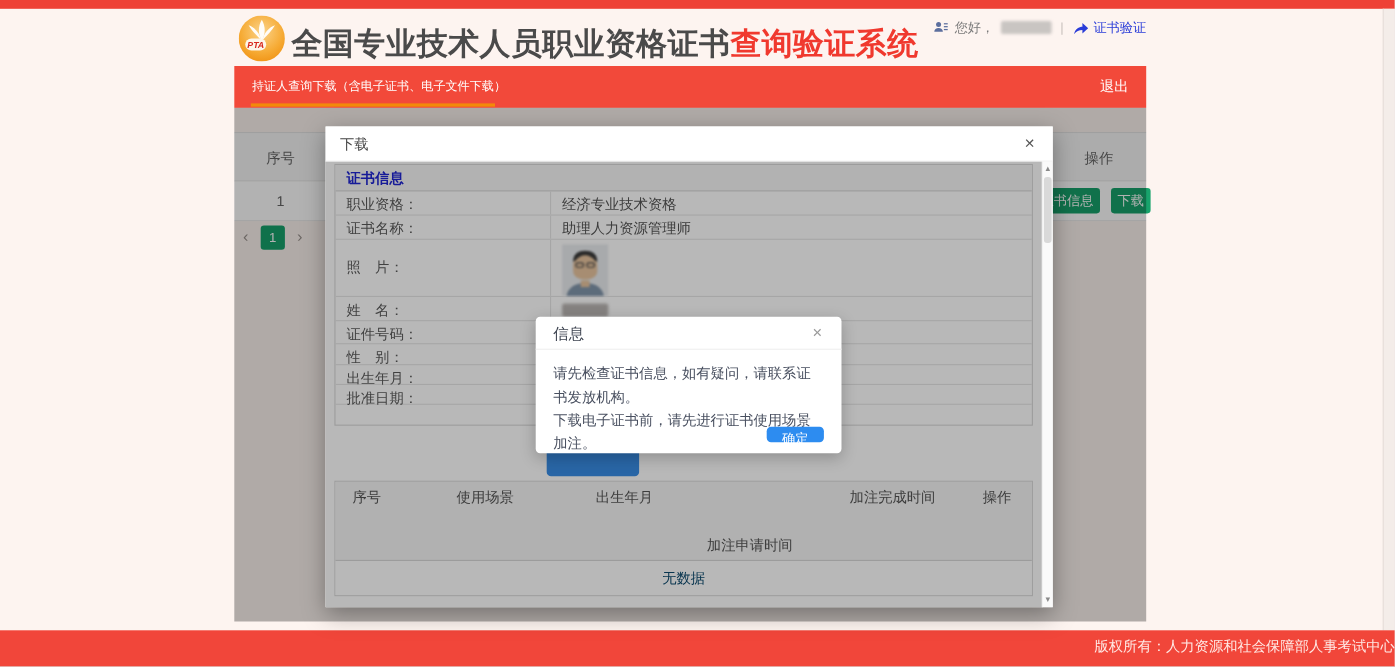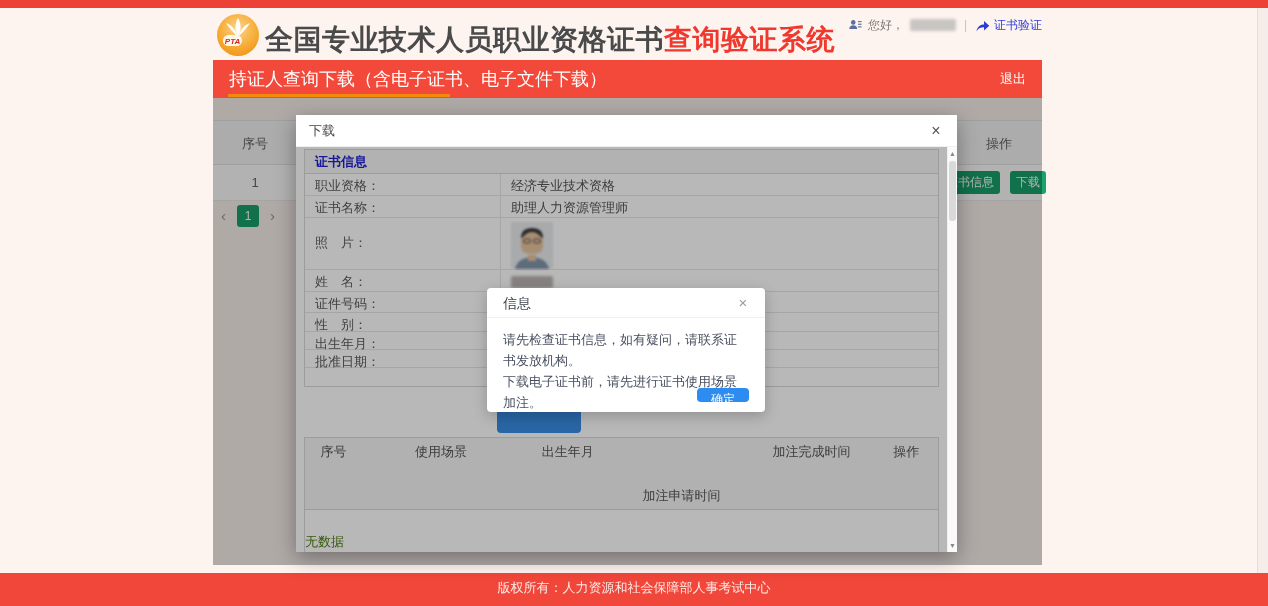--- a/index.html
+++ b/index.html
@@ -29,21 +29,21 @@
     align-items:center; gap:6px; font-size:12px; color:#7a7a7a; }
   .user-bar .redacted-name { display:inline-block; width:46px; height:12px;
     background:#c9c5c2; filter:blur(1.5px); border-radius:2px; }
   .user-bar .sep { color:#c9c2bf; margin:0 2px; }
   .verify-link { display:flex; align-items:center; gap:4px; color:#2a3cd8; font-size:12px;
     cursor:pointer; text-decoration:none; }
 
   
   .nav-bar { position:absolute; left:213px; top:60px; width:829px; height:38px; background:#f2493a; }
   .nav-tab { position:absolute; left:16px; top:0; height:38px; line-height:38px;
-    color:#ffffff; font-size:18px; cursor:pointer; }
+    color:#ffffff; font-size:11px; cursor:pointer; }
   .nav-tab-underline { position:absolute; left:15px; bottom:1px; width:222px; height:3px;
     background:#f28a0a; }
   .nav-logout { position:absolute; right:0; top:0; width:58px; height:38px; line-height:38px;
     text-align:center; color:#ffffff; font-size:13px; cursor:pointer; }
 
   
   .main-panel { position:absolute; left:213px; top:98px; width:829px; height:467px; }
   .bg-table-header { position:absolute; left:0; top:22px; width:829px; height:45px;
     background:#f6f6f6; border-top:1px solid #e4e4e4; border-bottom:1px solid #e4e4e4;
     font-size:13px; color:#666; }
@@ -106,39 +106,39 @@
     background:#3a8ee6; border:none; border-radius:4px; cursor:pointer; }
 
   
   .annot-title { height:24px; line-height:24px; padding-left:2px; }
   .annot-table { border:1px solid #d9d9d9; font-size:13px; }
   .annot-head { display:flex; background:#f5f5f5; border-bottom:1px solid #d9d9d9;
     color:#555; }
   .annot-head > div { height:27px; line-height:27px; text-align:center; }
   .ac0 { width:9%; } .ac1 { width:25%; } .ac2 { width:15%; } .ac3 { width:21%;margin-top:44px; }
   .ac4 { width:20%; } .ac5 { width:10%; }
-  .annot-empty { height:31px; line-height:31px; color:#4d7c0f;
-    background:#fff;margin-top:16px; }
+  .annot-empty { height:31px; line-height:31px; text-align:center; color:#0c4a6e;
+    background:#fff; }
 
   
   .info-dialog { position:absolute; left:487px; top:288px; width:278px; height:124px;
     background:#ffffff; border-radius:4px; z-index:100;
     box-shadow:0 4px 14px rgba(0,0,0,0.22); }
   .id-header { position:relative; height:30px; line-height:30px; padding-left:16px;
     font-size:14px; color:#3d4350; border-bottom:1px solid #efefef; }
   .id-close { position:absolute; right:12px; top:0; width:20px; height:30px; line-height:30px;
     text-align:center; font-size:15px; color:#999; cursor:pointer; }
   .id-body { padding:11px 16px 0; font-size:13px; color:#495060; line-height:21px; }
   .id-ok { position:absolute; right:16px; bottom:10px; height:14px; line-height:22px;
     padding:0 14px; background:#2d8cf0; color:#fff; font-size:12px; border:none;
     border-radius:4px; cursor:pointer; }
 
   
   .footer { position:absolute; left:0; top:573px; width:1268px; height:33px; background:#f1463a; }
-  .footer-text { padding-top:6px; text-align:center; color:#ffe9e5; font-size:13px; }
+  .footer-text { padding-top:6px; text-align:right; color:#ffe9e5; font-size:13px; }
 </style>
 </head>
 <body>
 
 <div class="top-bar"></div>
 
 <div class="browser-scroll"></div>
 
 <div class="site-header">
   <svg class="logo" viewBox="0 0 42 42">

